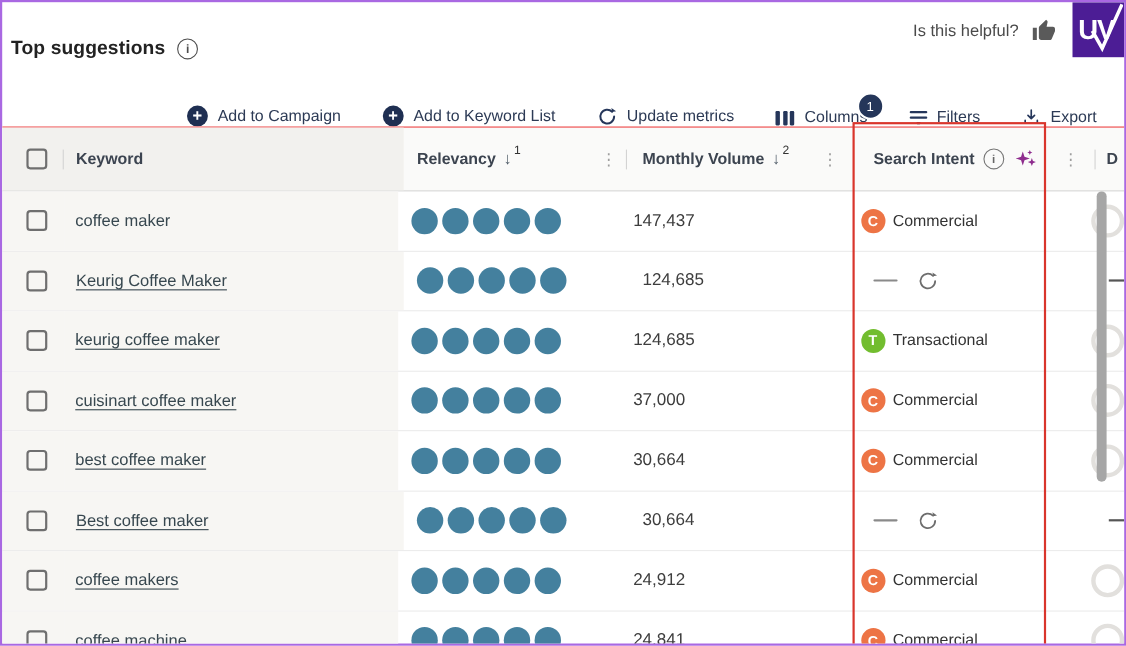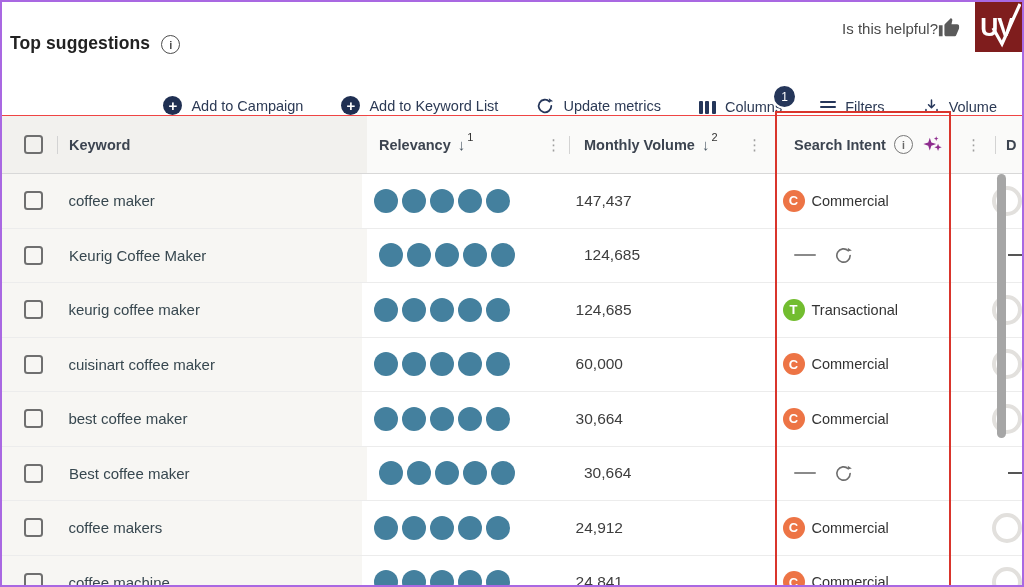--- a/index.html
+++ b/index.html
@@ -5,24 +5,24 @@
   html,body{margin:0;padding:0;background:#fff;}
   body{width:1024px;height:587px;overflow:hidden;font-family:"Liberation Sans",sans-serif;}
   .page{position:relative;width:1024px;height:587px;box-sizing:border-box;border:2px solid #a968e2;background:#fff;overflow:hidden;}
 
   
   .topbar{position:relative;height:52px;display:flex;align-items:flex-end;padding-left:8px;}
   .page-title{font-size:17.5px;font-weight:700;color:#222;margin:0;letter-spacing:.1px;}
   .info-icon{display:inline-flex;align-items:center;justify-content:center;width:17px;height:17px;margin-left:11px;
     border:1.5px solid #4d4d4d;border-radius:50%;color:#4d4d4d;font-size:11px;font-weight:700;}
   .info-icon::before{content:"i";}
-  .feedback{position:absolute;right:62px;top:0;height:52px;display:flex;align-items:center;}
+  .feedback{position:absolute;right:62px;top:0;height:52px;display:flex;align-items:center;gap:12px;}
   .feedback-label{font-size:15px;color:#4a4a4a;}
   .thumb-icon{display:block;}
-  .uv-logo{position:absolute;right:0;top:0;width:47px;height:50px;background:#7f1d1d;display:flex;align-items:center;justify-content:center;}
+  .uv-logo{position:absolute;right:0;top:0;width:47px;height:50px;background:#4c1d95;display:flex;align-items:center;justify-content:center;}
   .uv-logo .uv-text{color:#fff;font-weight:700;font-size:25px;letter-spacing:-1px;margin-right:4px;}
   .uv-logo svg{position:absolute;right:1px;top:0;}
 
   
   .toolbar{display:flex;justify-content:flex-end;align-items:flex-end;gap:38px;height:61px;padding-right:25px;}
   .tb-item{position:relative;display:flex;align-items:center;gap:9px;color:#2c3a55;font-size:14.5px;font-weight:500;cursor:pointer;}
   .plus-circle{display:inline-flex;align-items:center;justify-content:center;width:19px;height:19px;border-radius:50%;
     background:#1f2f52;color:#fff;font-size:15px;font-weight:700;line-height:1;}
   .plus-circle::before{content:"+";margin-top:-1px;}
   .columns-glyph{display:inline-flex;gap:2.5px;}
@@ -62,21 +62,21 @@
   .head-info-icon::before{content:"i";}
   .sparkles-icon{margin-left:9px;display:inline-flex;}
   .col-d .kebab-icon{margin-left:16px;}
   .col-d .vdiv{margin-left:14px;}
   .col-d .d-label{margin-left:10px;}
 
   .trow{height:53.5px;display:flex;align-items:flex-start;border-bottom:1px solid #ececec;font-size:15px;color:#3a3a3a;}
   .trow .cell{height:100%;display:flex;align-items:center;box-sizing:border-box;}
   .trow .col-check,.trow .col-keyword{background:#f7f6f3;}
   .kw-text{color:#37474f;}
-  .kw-text.kw-link{text-underline-offset:3px;cursor:pointer;}
+  .kw-text.kw-link{text-decoration:underline;text-underline-offset:3px;cursor:pointer;}
   .dots{display:flex;gap:4px;}
   .dot{width:24px;height:24px;border-radius:50%;background:#44809e;}
   .vol-text{color:#3d3d3d;font-size:15.5px;}
   .intent-badge-wrap{display:flex;align-items:center;gap:7px;}
   .intent-badge{display:inline-flex;align-items:center;justify-content:center;width:22px;height:22px;border-radius:50%;
     color:#fff;font-size:13px;font-weight:700;}
   .intent-badge.commercial{background:#ed7445;}
   .intent-badge.transactional{background:#72bd2f;}
   .intent-label{font-size:14.5px;color:#333;}
   .intent-pending{display:flex;align-items:center;gap:18px;}
@@ -142,21 +142,21 @@
           <i></i>
           <i></i>
         </span>
       <span>Filters</span>
     </div>
     <div class="tb-item">
       <svg width="17" height="17" viewBox="0 0 20 20">
         <path d="M10 2.5v8.5M6.5 8 10 11.5 13.5 8" fill="none" stroke="#25365a" stroke-width="1.8" stroke-linecap="round" stroke-linejoin="round"></path>
         <path d="M3.5 13.5v3h13v-3" fill="none" stroke="#25365a" stroke-width="1.8" stroke-linecap="round"></path>
       </svg>
-      <span>Volume</span>
+      <span>Export</span>
     </div>
   </div>
 
   <div class="table">
     <div class="thead">
       <div class="cell col-check">
         <span class="checkbox"></span>
         <span class="vdiv"></span>
       </div>
       <div class="cell col-keyword">
@@ -302,21 +302,21 @@
       <div class="cell col-rel">
         <span class="dots">
               <span class="dot"></span>
               <span class="dot"></span>
               <span class="dot"></span>
               <span class="dot"></span>
               <span class="dot"></span>
             </span>
       </div>
       <div class="cell col-vol">
-        <span class="vol-text">60,000</span>
+        <span class="vol-text">37,000</span>
       </div>
       <div class="cell col-intent">
         <span class="intent-badge-wrap">
           <span class="intent-badge commercial">C</span>
           <span class="intent-label">Commercial</span>
         </span>
 
       </div>
       <div class="cell col-d">
 

